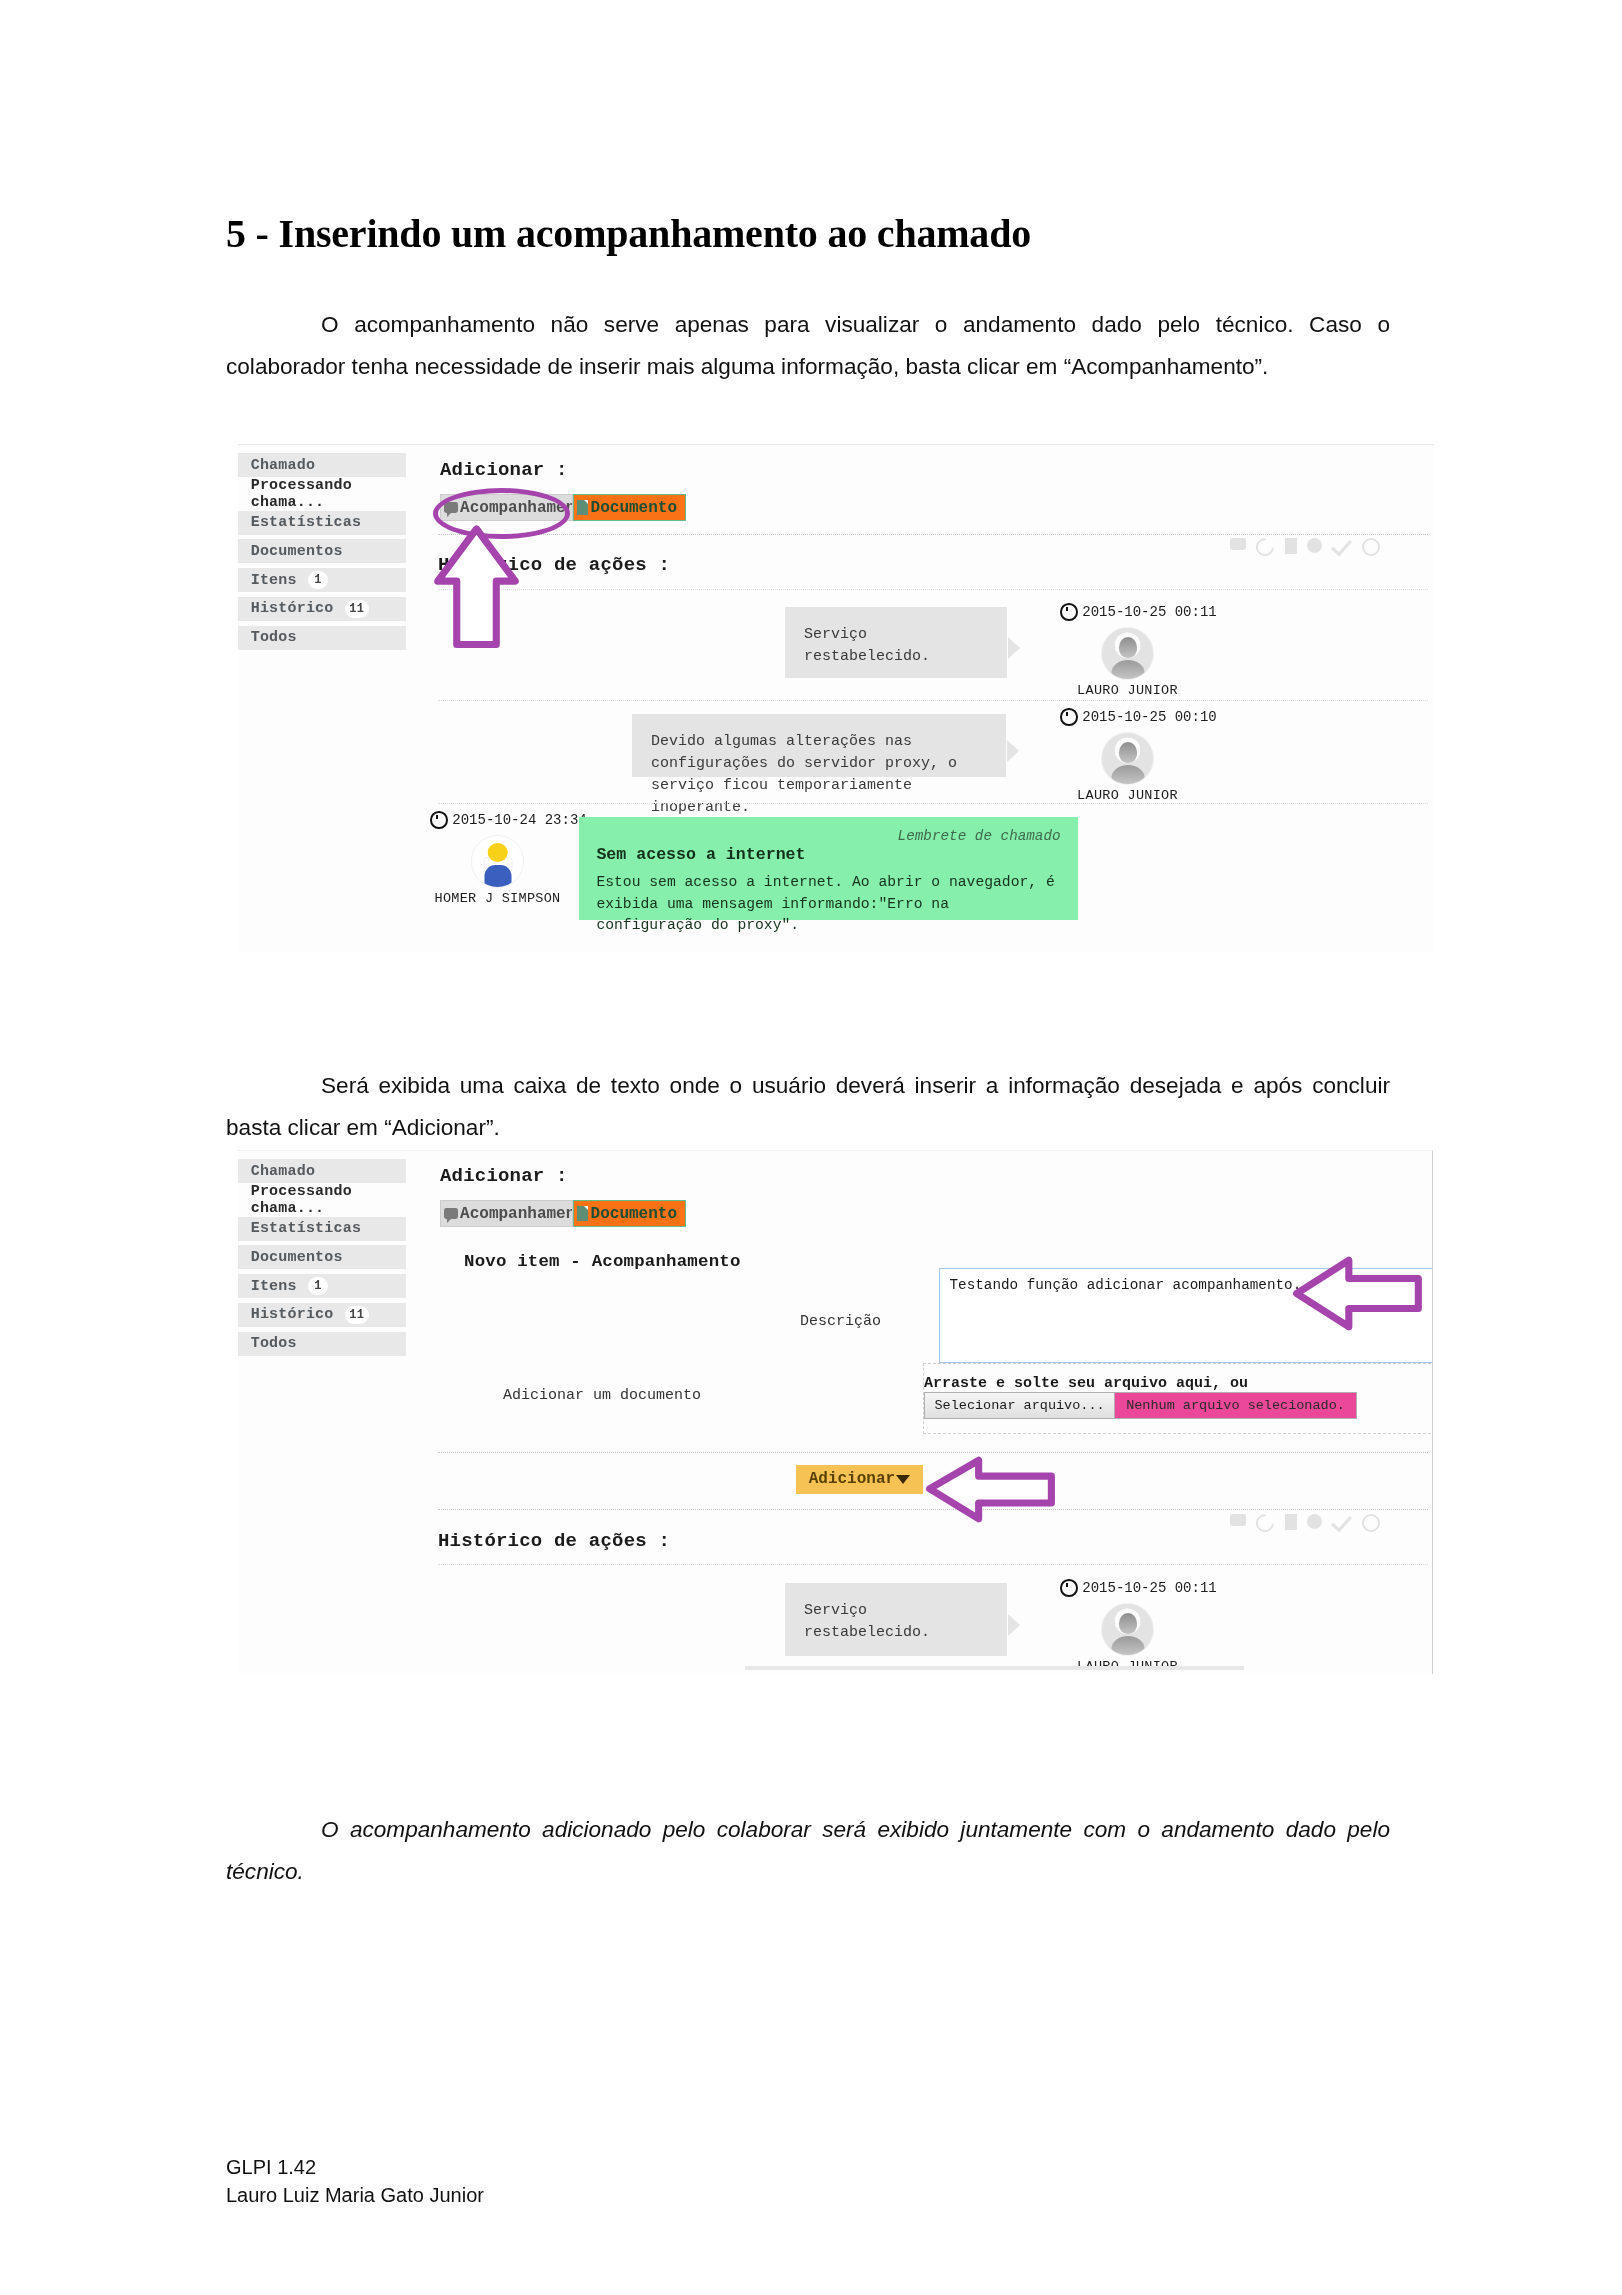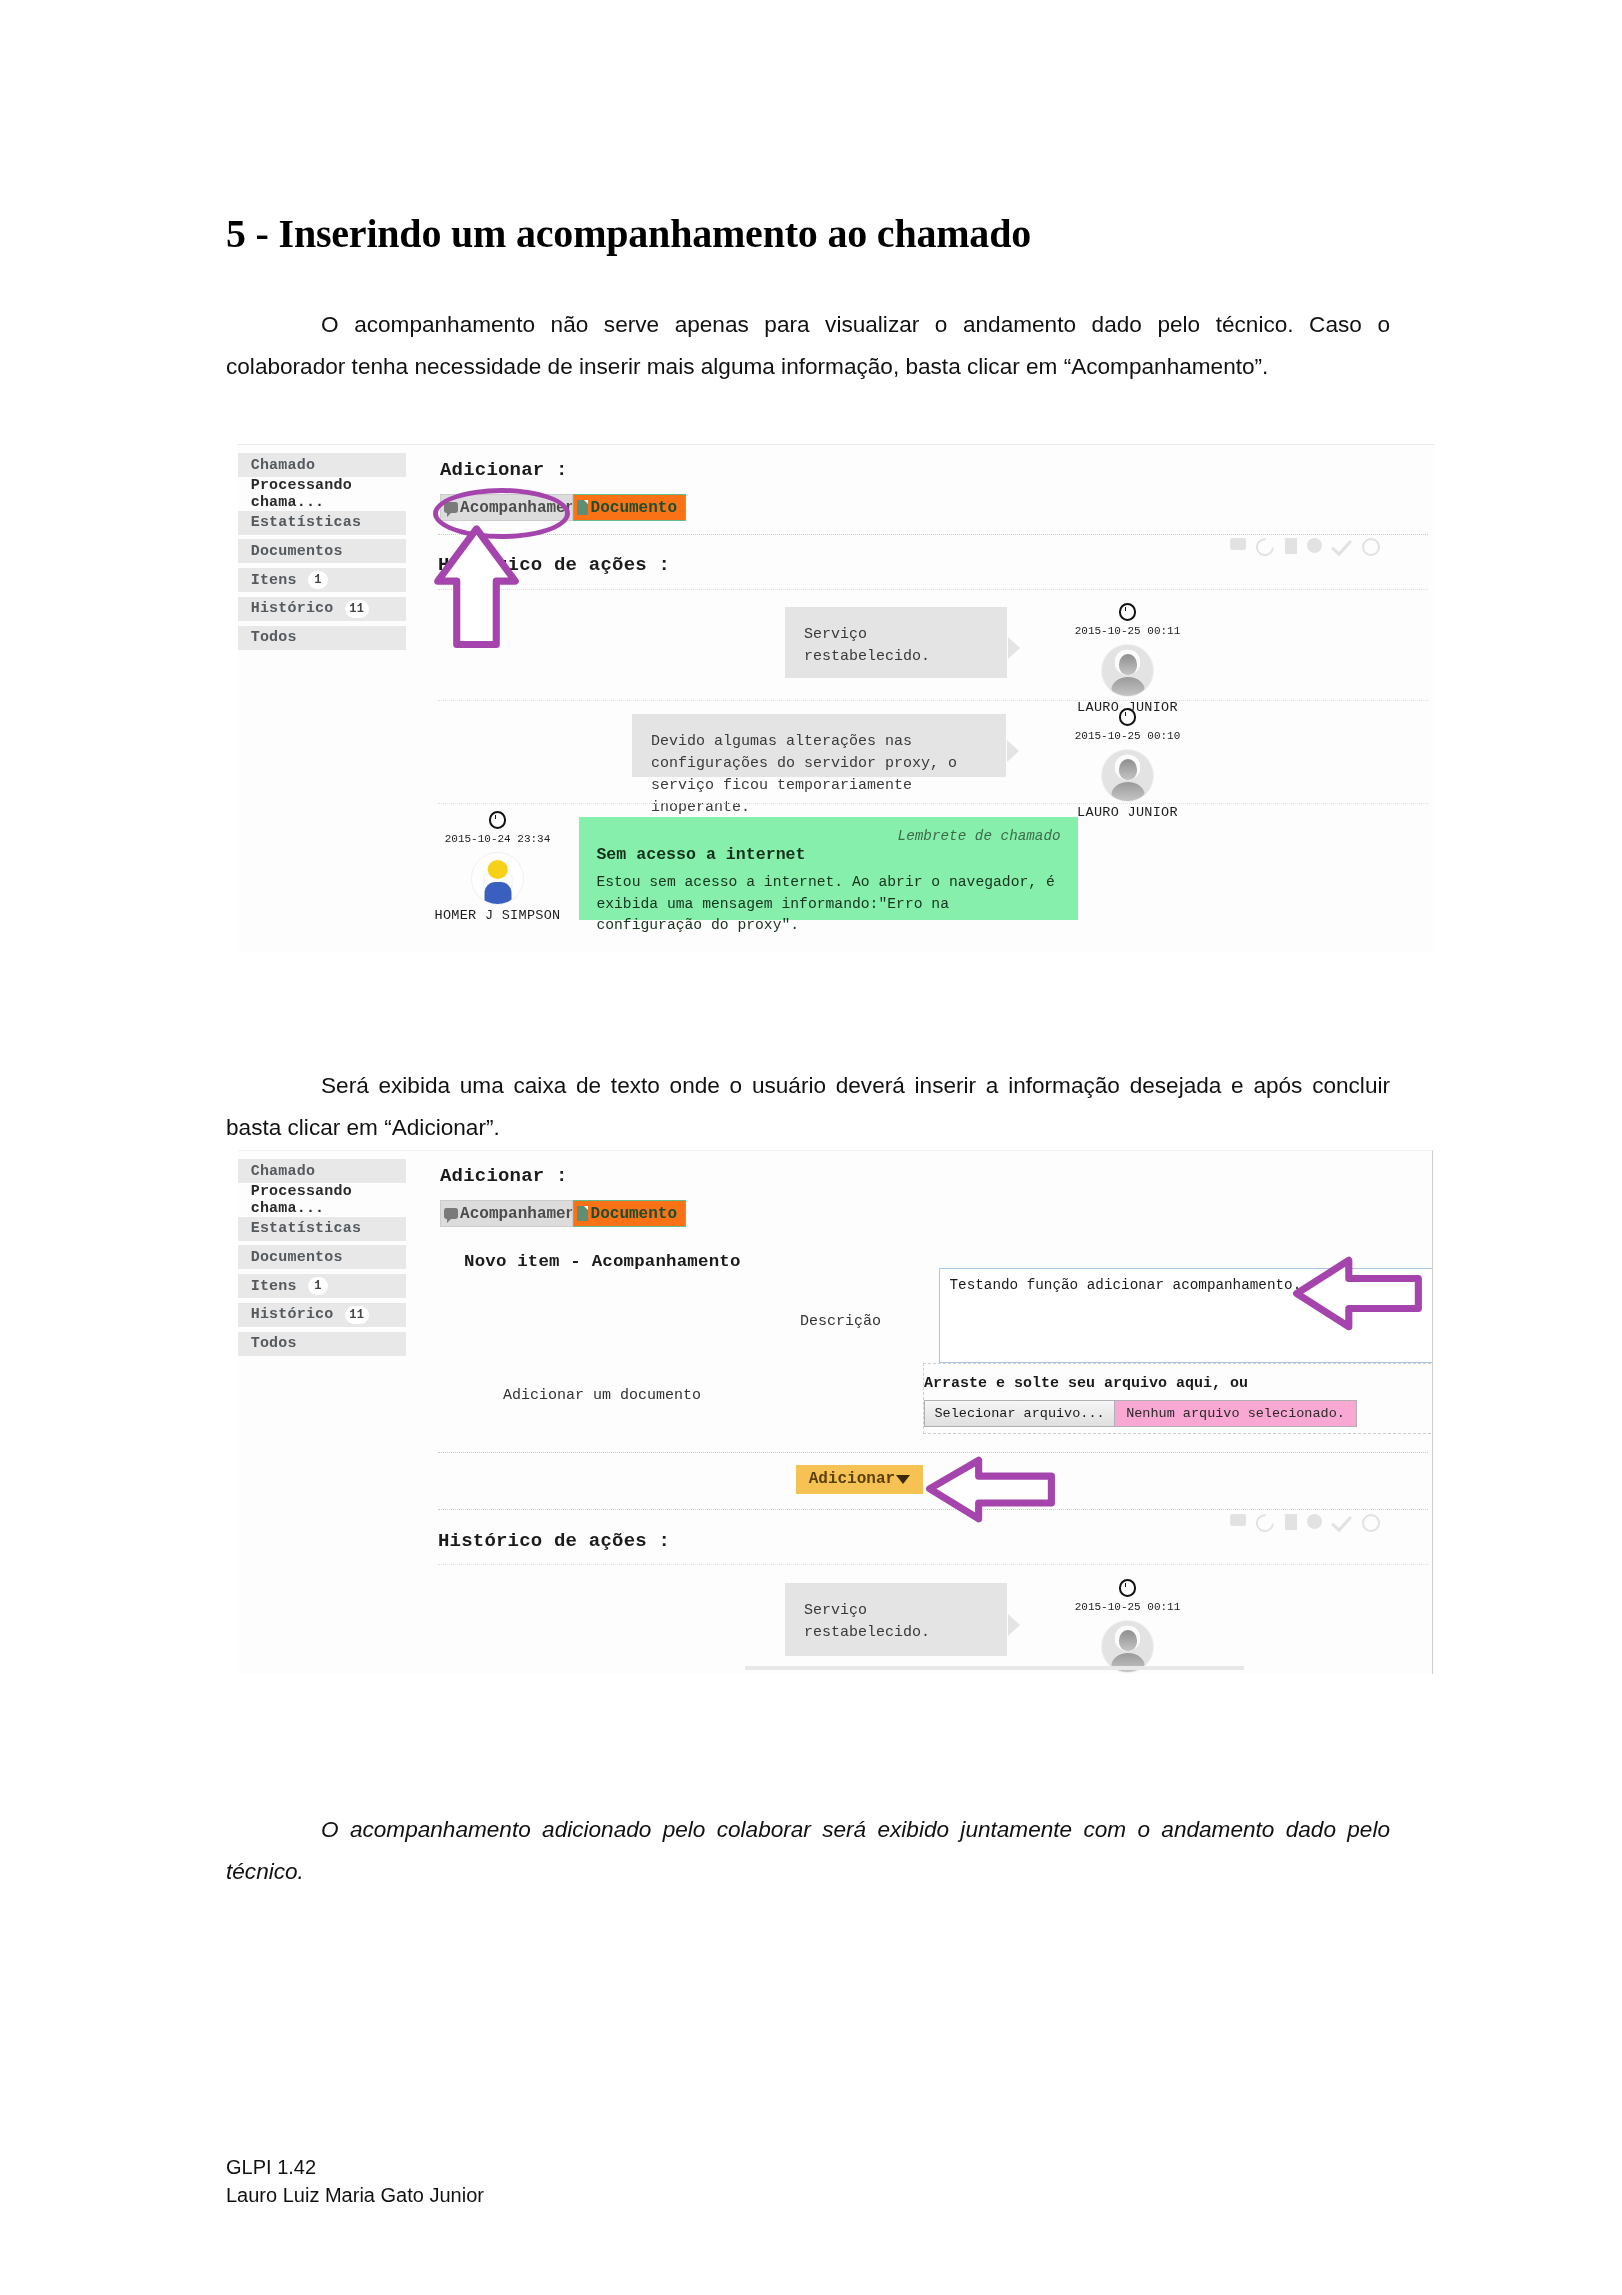--- a/index.html
+++ b/index.html
@@ -230,28 +230,27 @@
   .tl-bubble::after {
     content: "";
     position: absolute;
     right: -12.7px; top: 42%;
     border-left: 12.7px solid #e4e4e4;
     border-top: 11px solid transparent;
     border-bottom: 11px solid transparent;
   }
   .tl-meta { position: absolute; text-align: center; width: 135px; }
   .tl-time {
-    font-size: 11px;
+    font-size: 14px;
     color: #1d1d1d;
     white-space: nowrap;
     display: flex;
     align-items: center;
     gap: 4.8px;
     justify-content: flex-start;
-    flex-direction: column;
   }
   .clock-ic {
     width: 13.5px; height: 13.5px;
     border: 2px solid #111;
     border-radius: 50%;
     position: relative;
     flex: none;
   }
   .clock-ic::after {
     content: "";
@@ -371,23 +370,22 @@
     padding-top: 11px;
   }
   .dz-title {
     font-size: 15px;
     font-weight: bold;
     color: #1b1b1b;
   }
   .dz-input {
     display: inline-flex;
     align-items: stretch;
-    margin-top: 8px;
     border: 0.8px solid #b0b0b0;
-    background: #f9a8d4;
+    background: #ec4899;
     height: 25px;
   }
   .dz-btn {
     display: flex; align-items: center;
     padding: 0 9.5px;
     font-size: 13.5px;
     color: #1a1a1a;
     background: linear-gradient(#f6f6f6, #dfdfdf);
     border-right: 0.8px solid #b0b0b0;
     white-space: nowrap;

